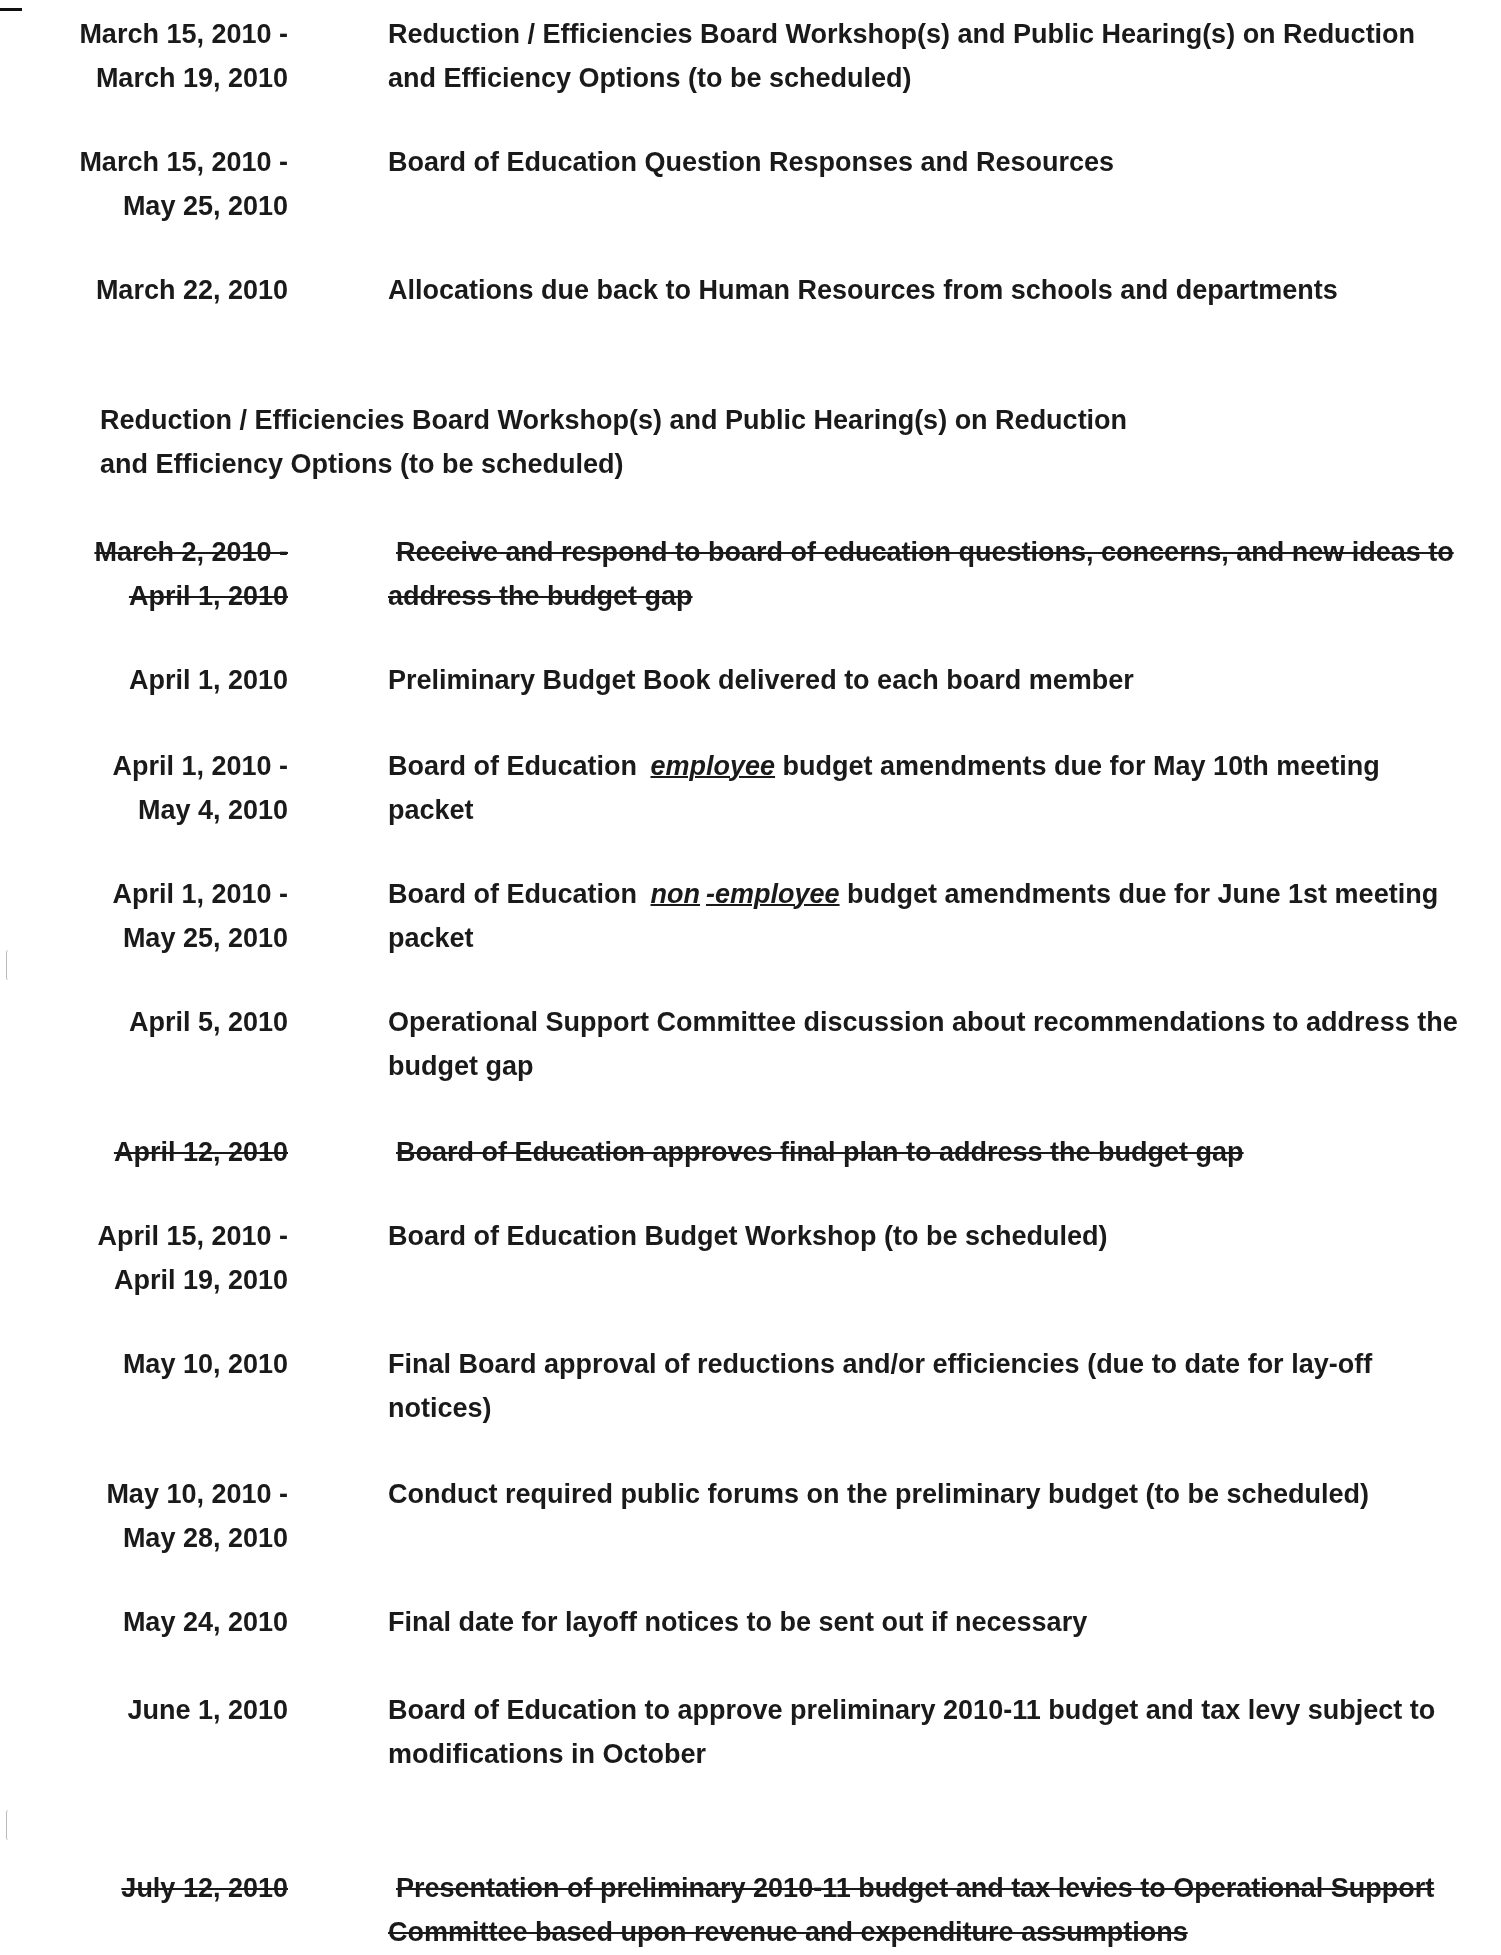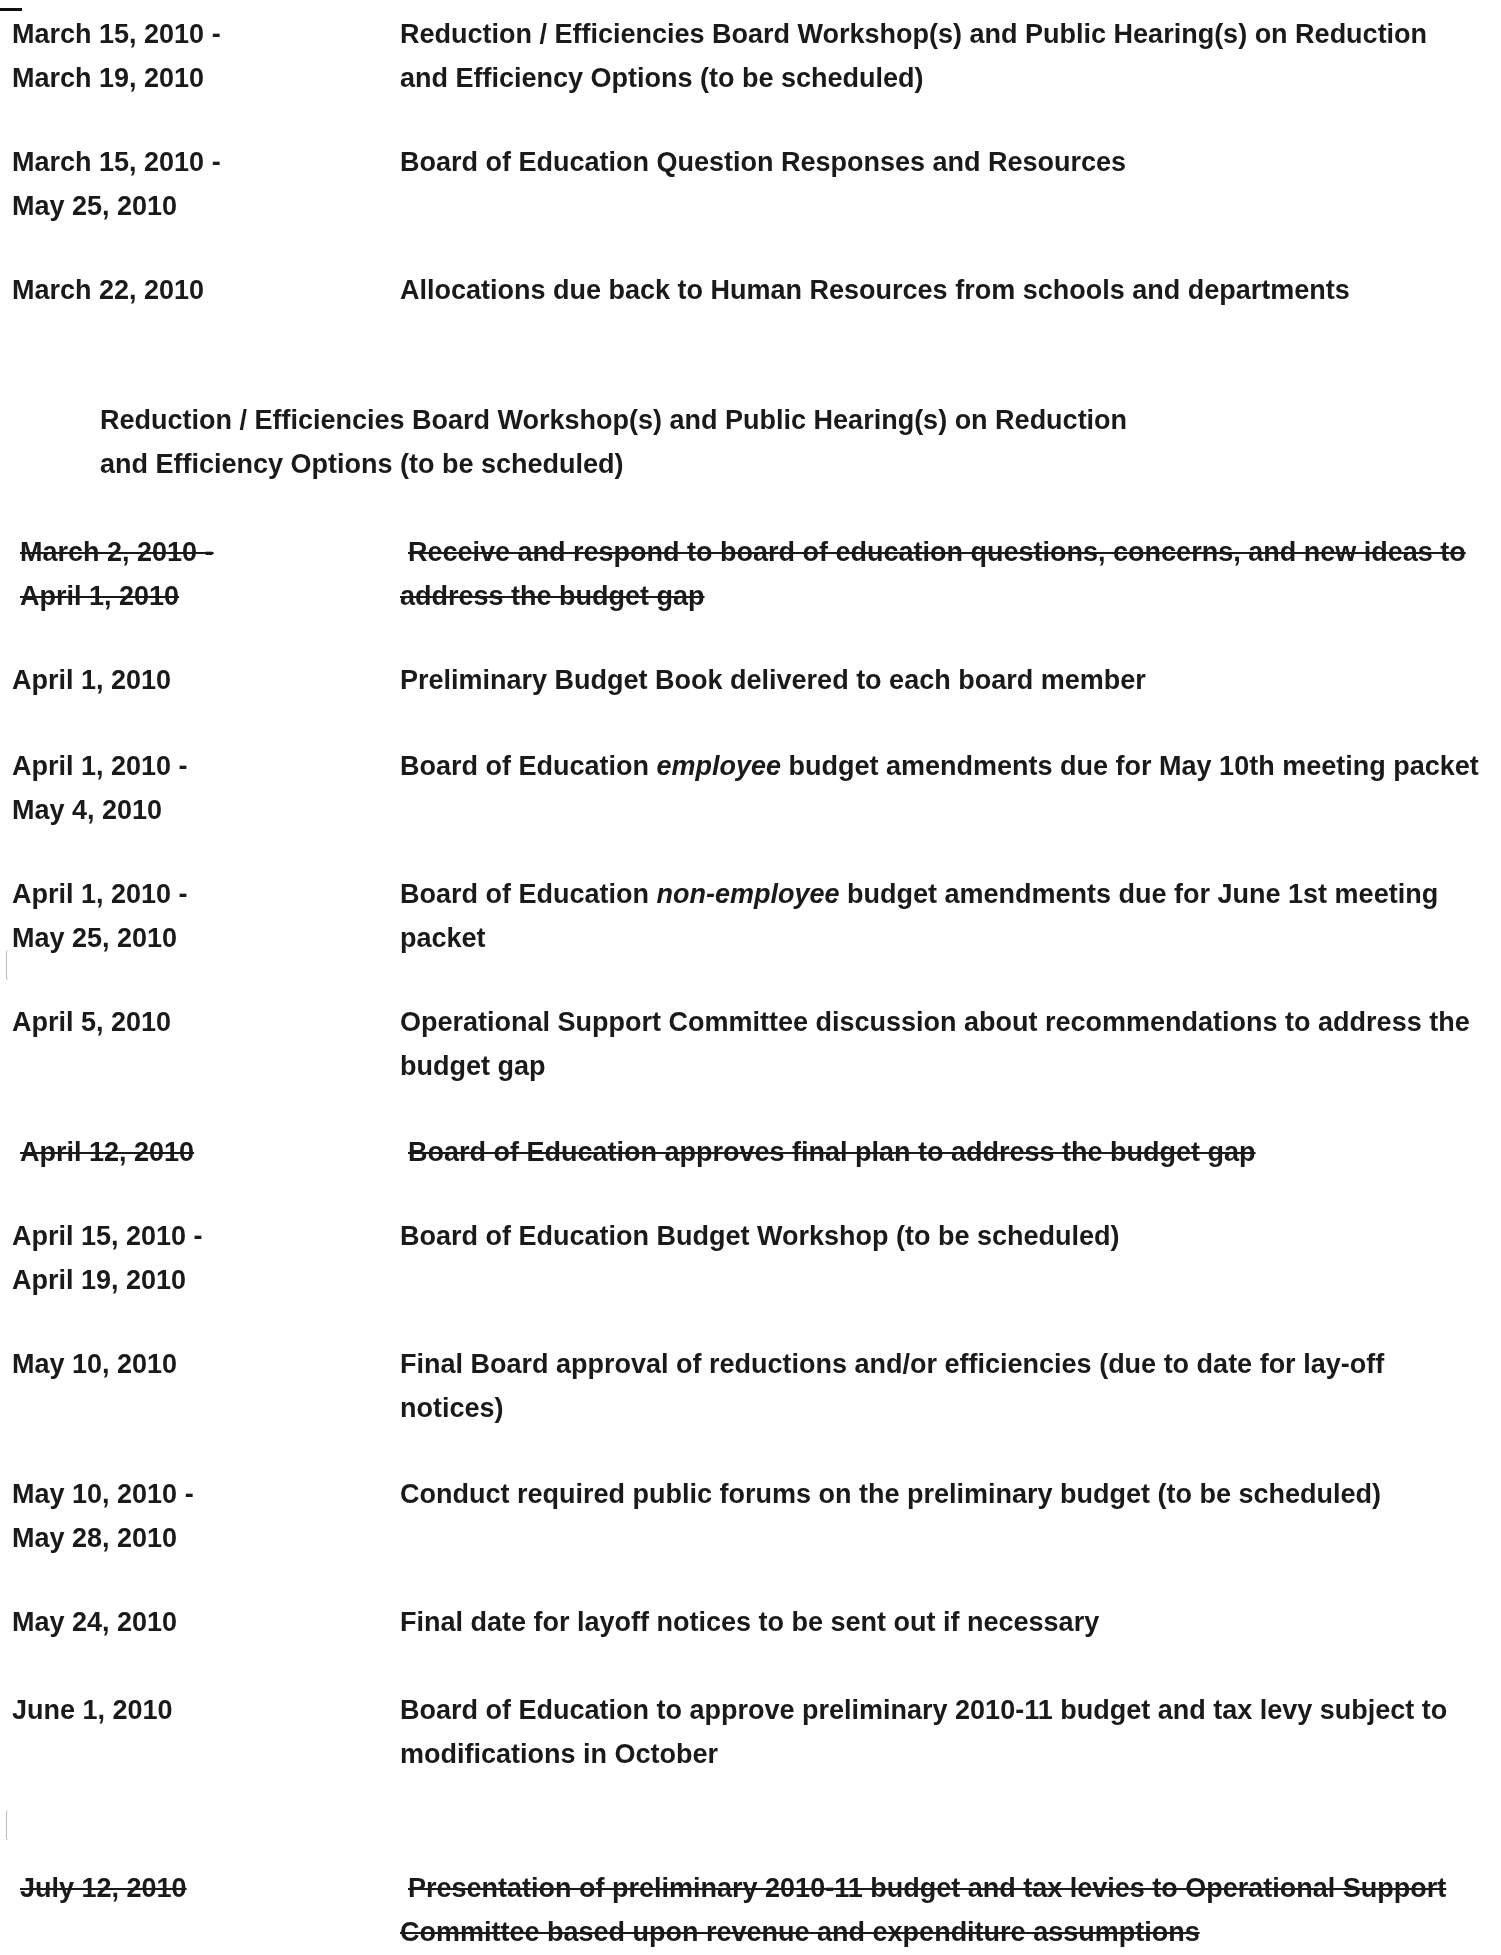--- a/index.html
+++ b/index.html
@@ -9,27 +9,27 @@
   }
   .topmark {
     position: absolute; left: 0; top: 0; width: 22px; height: 8px;
     border-bottom: 3px solid #111;
   }
   .row {
     position: absolute; left: 0; width: 1501px;
     display: flex; font-size: 27px; line-height: 44px;
   }
   .date {
-    width: 288px; flex: none; padding-left: 12px;
+    width: 288px; text-align: right; flex: none;
   }
   .desc {
     margin-left: 100px; width: 1080px; flex: none;
   }
   .struck .date span, .struck .desc span { text-decoration: line-through; text-decoration-thickness: 2px; margin-left: 8px; }
-  .u { font-style: italic; text-decoration-thickness: 2px; }
+  .u { font-style: italic; text-decoration: underline; text-decoration-thickness: 2px; margin-left: 6px; }
   .margin-mark {
     position: absolute; left: 6px; width: 4px; height: 30px;
     border-left: 1px solid #bbb; border-radius: 4px;
   }
 </style>
 </head>
 <body>
 
 <div class="topmark"></div>
 <div class="margin-mark" style="top:950px"></div>

